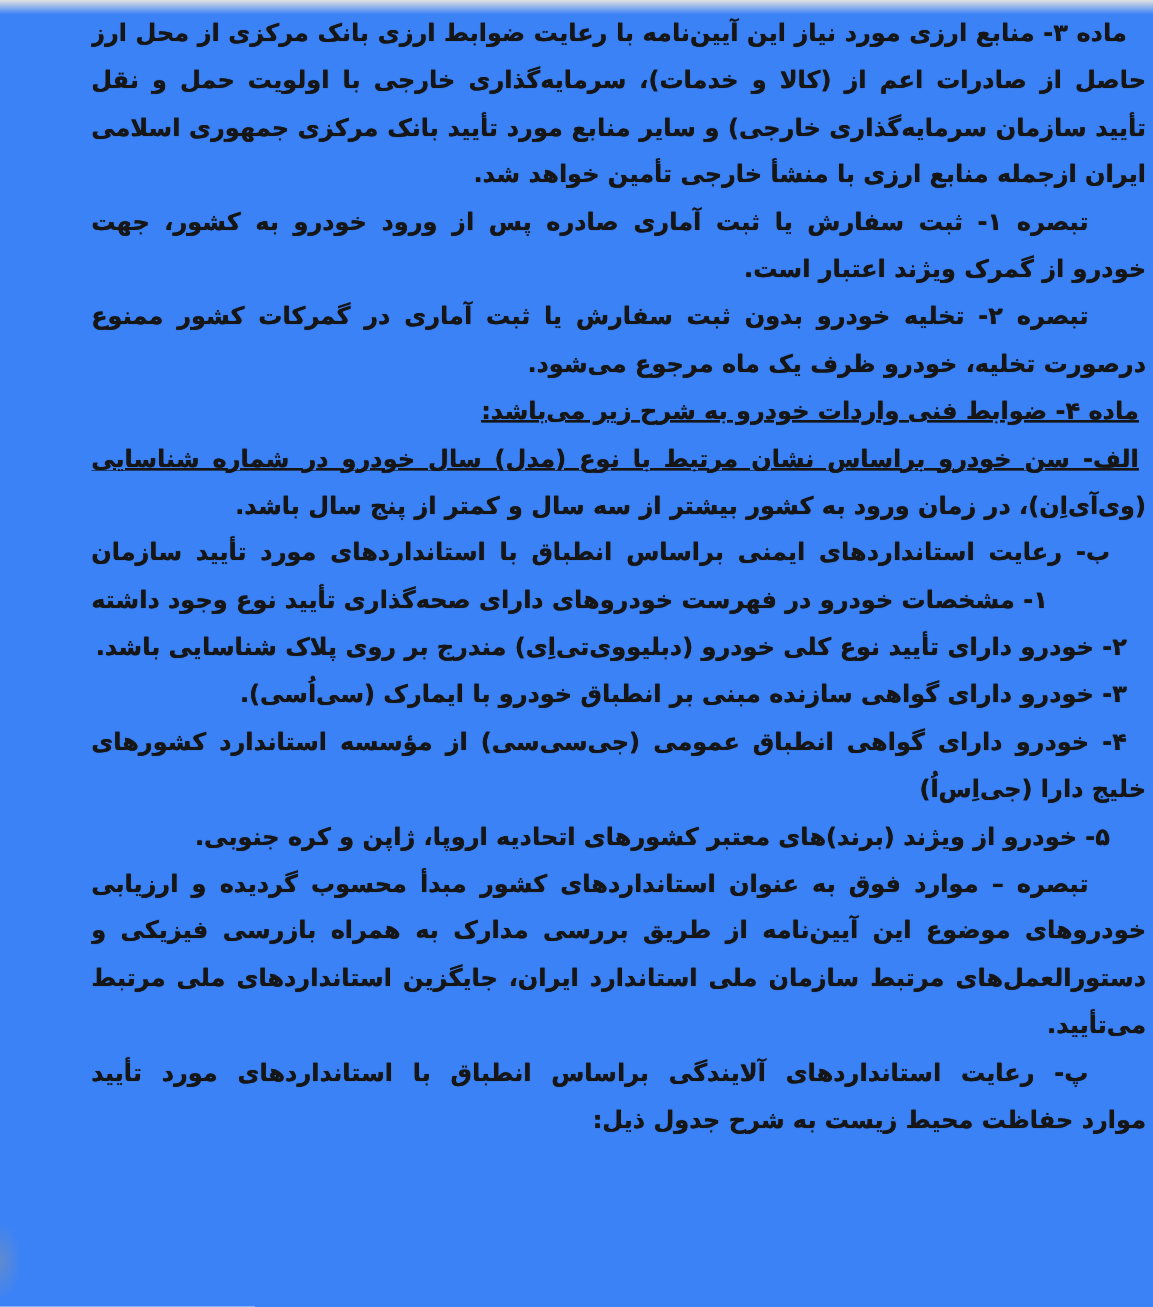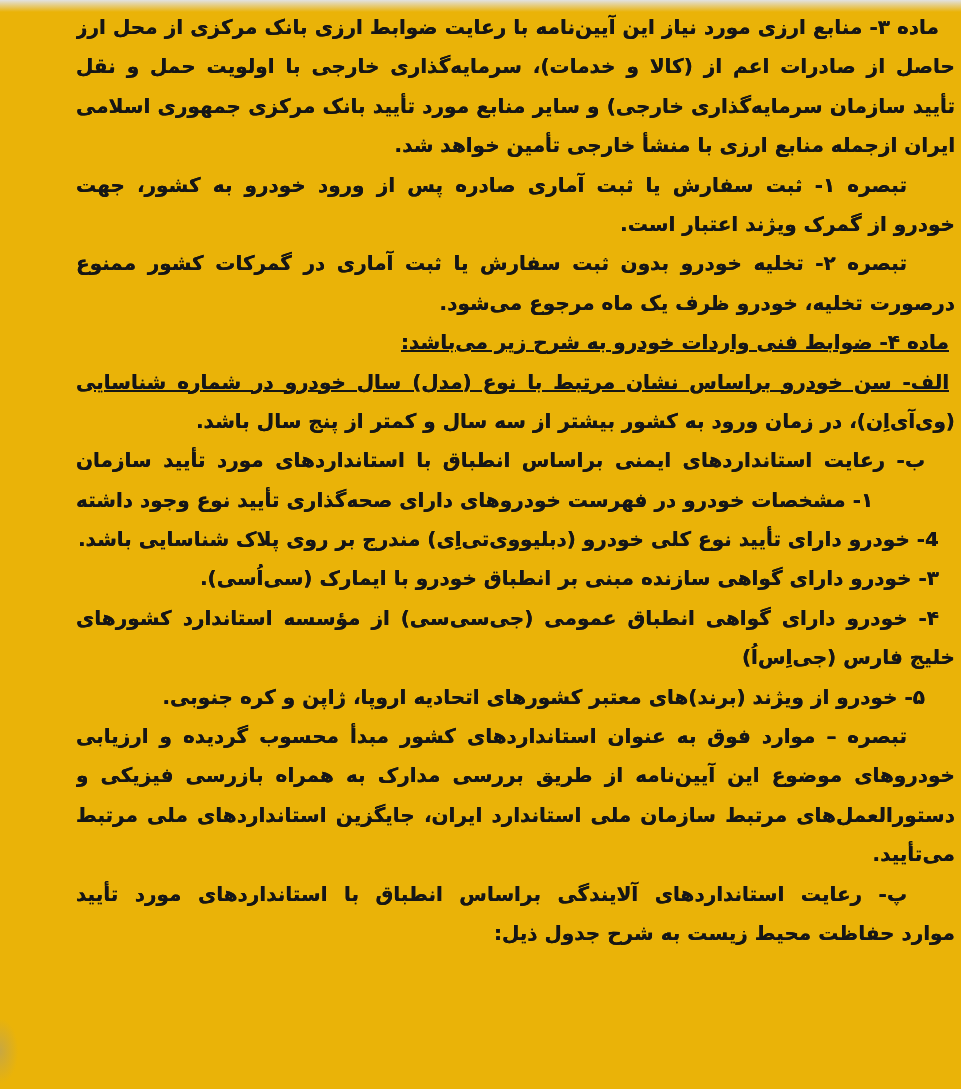--- a/index.html
+++ b/index.html
@@ -4,21 +4,21 @@
 <style>
   html, body {
     margin: 0;
     padding: 0;
     background: #ffffff;
   }
   .page {
     position: relative;
     width: 961px;
     height: 1089px;
-    background: #eab308;
+    background: #3b82f6;
     overflow: hidden;
     font-family: "DejaVu Sans", sans-serif;
   }
   
   .scan-edge-top {
     position: absolute;
     top: 0; left: 0; right: 0;
     height: 12px;
     background: linear-gradient(#e2e2e2, rgba(226,226,226,0));
     pointer-events: none;
@@ -98,30 +98,30 @@
 
     <section class="para">
       <div class="line indent-md">ب- رعایت استانداردهای ایمنی براساس انطباق با استانداردهای مورد تأیید سازمان ملی</div>
     </section>
 
     <section class="para">
       <div class="line open indent-md">۱- مشخصات خودرو در فهرست خودروهای دارای صحه‌گذاری تأیید نوع وجود داشته باشد.</div>
     </section>
 
     <section class="para">
-      <div class="line open indent-sm">4- خودرو دارای تأیید نوع کلی خودرو (دبلیووی‌تی‌اِی) مندرج بر روی پلاک شناسایی باشد.</div>
+      <div class="line open indent-sm">۲- خودرو دارای تأیید نوع کلی خودرو (دبلیووی‌تی‌اِی) مندرج بر روی پلاک شناسایی باشد.</div>
     </section>
 
     <section class="para">
       <div class="line open indent-sm">۳- خودرو دارای گواهی سازنده مبنی بر انطباق خودرو با ایمارک (سی‌اُسی).</div>
     </section>
 
     <section class="para">
       <div class="line indent-sm">۴- خودرو دارای گواهی انطباق عمومی (جی‌سی‌سی) از مؤسسه استاندارد کشورهای حاشیه</div>
-      <div class="line open">خلیج فارس (جی‌اِس‌اُ)</div>
+      <div class="line open">خلیج دارا (جی‌اِس‌اُ)</div>
     </section>
 
     <section class="para">
       <div class="line open indent-md">۵- خودرو از ویژند (برند)های معتبر کشورهای اتحادیه اروپا، ژاپن و کره جنوبی.</div>
     </section>
 
     <section class="para">
       <div class="line indent-lg">تبصره – موارد فوق به عنوان استانداردهای کشور مبدأ محسوب گردیده و ارزیابی انطباق</div>
       <div class="line">خودروهای موضوع این آیین‌نامه از طریق بررسی مدارک به همراه بازرسی فیزیکی و مطابق</div>
       <div class="line">دستورالعمل‌های مرتبط سازمان ملی استاندارد ایران، جایگزین استانداردهای ملی مرتبط</div>

